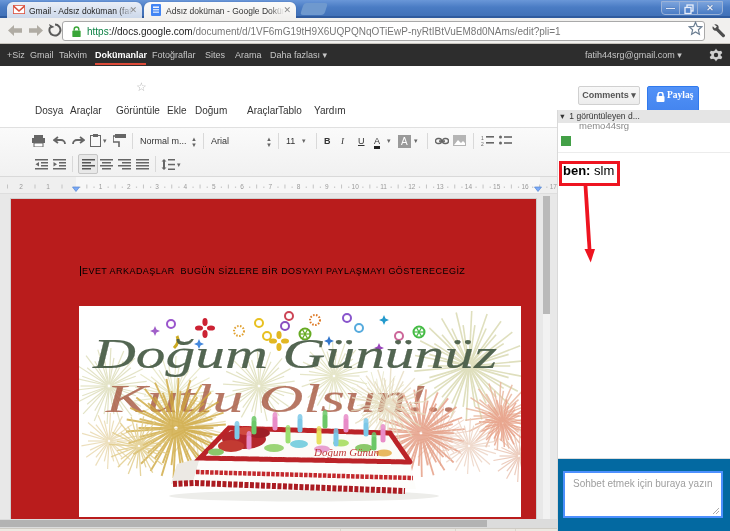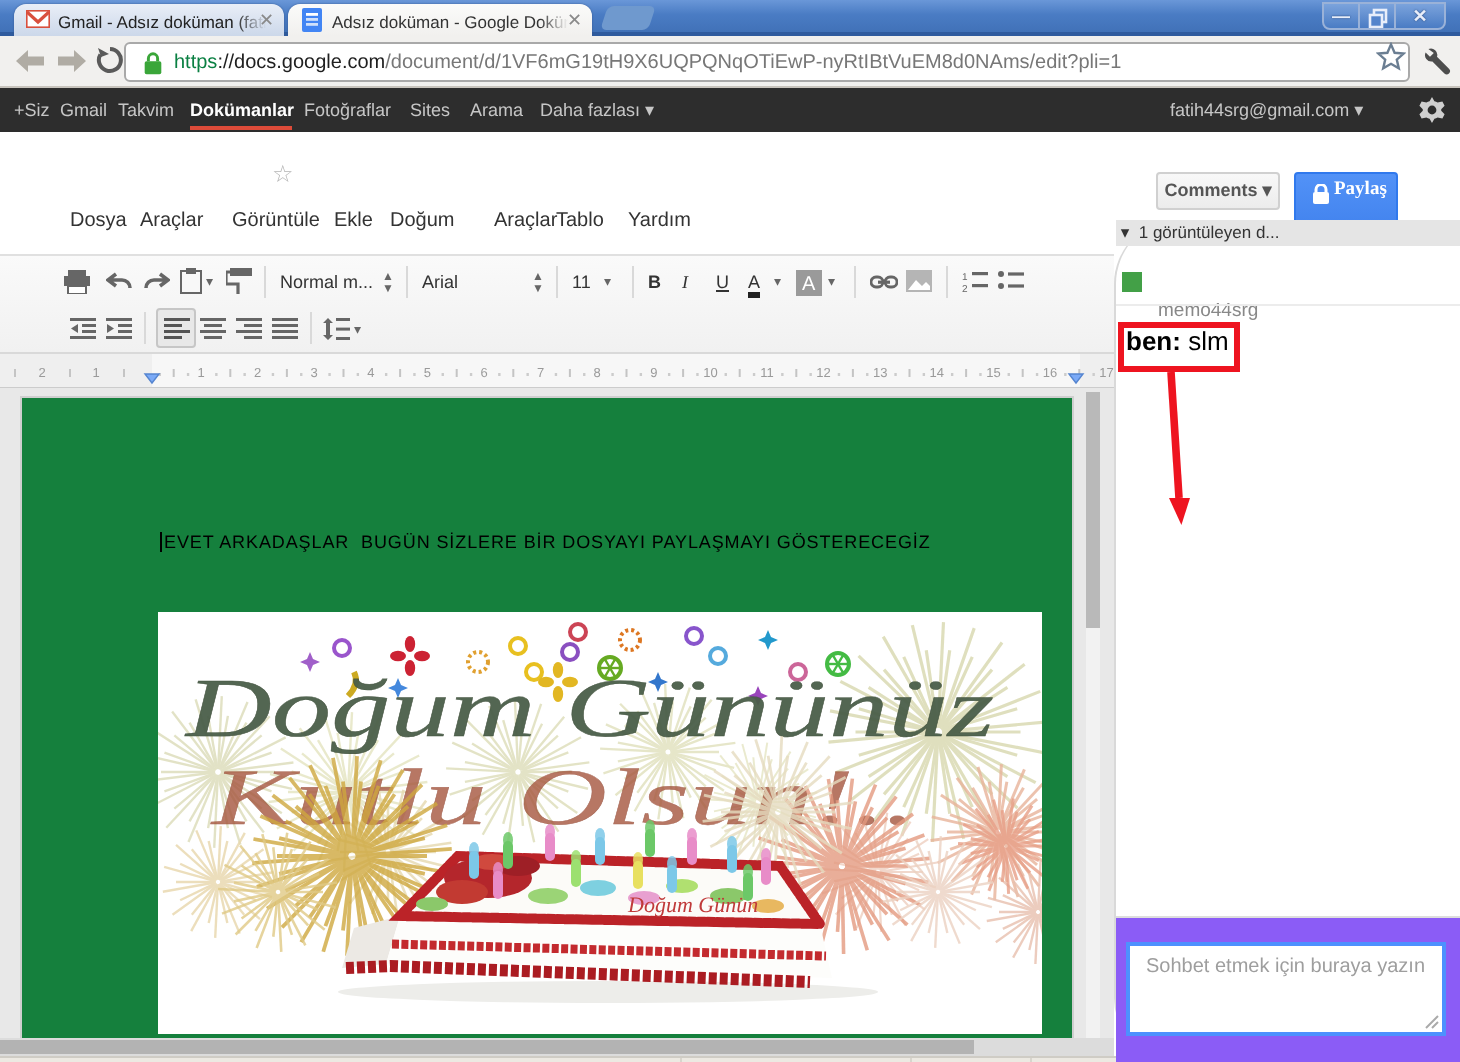--- a/index.html
+++ b/index.html
@@ -50,38 +50,38 @@
 #sharebtn { position:absolute; left:647px; top:20px; width:52px; height:29px; background:linear-gradient(#5292f7,#4283ee); border:1px solid #3079ed; border-radius:2px; font-size:9.5px; font-weight:bold; color:#fff; line-height:17px;font-family:Liberation Serif, serif; }
 
 
 #toolbar { left:0; top:127px; width:557px; height:50px; background:linear-gradient(#fafafa,#f1f1f1); border-top:1px solid #e0e0e0; border-bottom:1px solid #d9d9d9; }
 .ticon { position:absolute; color:#666; font-size:11px; }
 .tsep { position:absolute; width:1px; height:16px; background:#d9d9d9; }
 .tbox { position:absolute; font-size:9px; color:#333; }
 
 
 #docarea { left:0; top:194px; width:557px; height:325px; background:#e8e8e8; overflow:hidden; }
-#page { position:absolute; left:10px; top:4px; width:527px; height:330px; background:#15803d; border:1px solid #cfcfcf; }
+#page { position:absolute; left:10px; top:4px; width:527px; height:330px; background:#b91c1c; border:1px solid #cfcfcf; }
 #docline { position:absolute; left:69px; top:67px; font-size:9px; letter-spacing:0.45px; color:#000; white-space:nowrap; }
 #vscroll { position:absolute; left:543px; top:2px; width:7px; height:323px; background:#f2f2f2; }
 #vthumb { position:absolute; left:0px; top:0px; width:7px; height:118px; background:#b9b9b9; }
 
 
 #hscroll { left:0; top:519px; width:557px; height:9px; background:#dcdcdc; }
 #hthumb { position:absolute; left:0; top:1px; width:487px; height:7px; background:#b3b3b3; }
 #taskstrip { left:0; top:528px; width:730px; height:3px; background:#ece9e2; border-top:1px solid #cfccc5; }
 
 
-#sidebar { left:557px; top:110px; width:173px; height:421px; background:#fff; border-left:1px solid #d9d9d9;border-radius:32px; }
+#sidebar { left:557px; top:110px; width:173px; height:421px; background:#fff; border-left:1px solid #d9d9d9; }
 #viewbar { position:absolute; left:0; top:0; width:173px; height:13px; background:#e5e5e5; font-size:8.5px; color:#333; line-height:13px; }
-#memo { position:absolute; left:21px; top:40px; font-size:9.5px; color:#888; }
+#memo { position:absolute; left:21px; top:10px; font-size:9.5px; color:#888; }
 #memosq { position:absolute; left:3px; top:26px; width:10px; height:10px; background:#43a047; }
 #benslm { position:absolute; left:5px; top:53px; font-size:13px; color:#000; }
 #chatbox2 { position:absolute; left:2px; top:161px; width:141px; height:91px; border:1px solid #36453a; font-size:12.5px; line-height:14.6px; color:#000; padding:2px 0 0 4px; }
-#chatgray { position:absolute; left:0; top:348px; width:173px; height:73px; background:#8b5cf6; border-top:1px solid #ddd; }
+#chatgray { position:absolute; left:0; top:348px; width:173px; height:73px; background:#0369a1; border-top:1px solid #ddd; }
 #chatinput { position:absolute; left:5px; top:12px; width:160px; height:47px; background:#fff; border:2px solid #4d90fe; }
 #chatinput .ph { position:absolute; left:8px; top:4.5px; font-size:10px; color:#9e9e9e; white-space:nowrap; }
 
 
 #redbox { left:559px; top:161px; width:61px; height:25px; border:3px solid #ee1420; }
 </style>
 </head>
 <body>
 <div id="stage">
 

